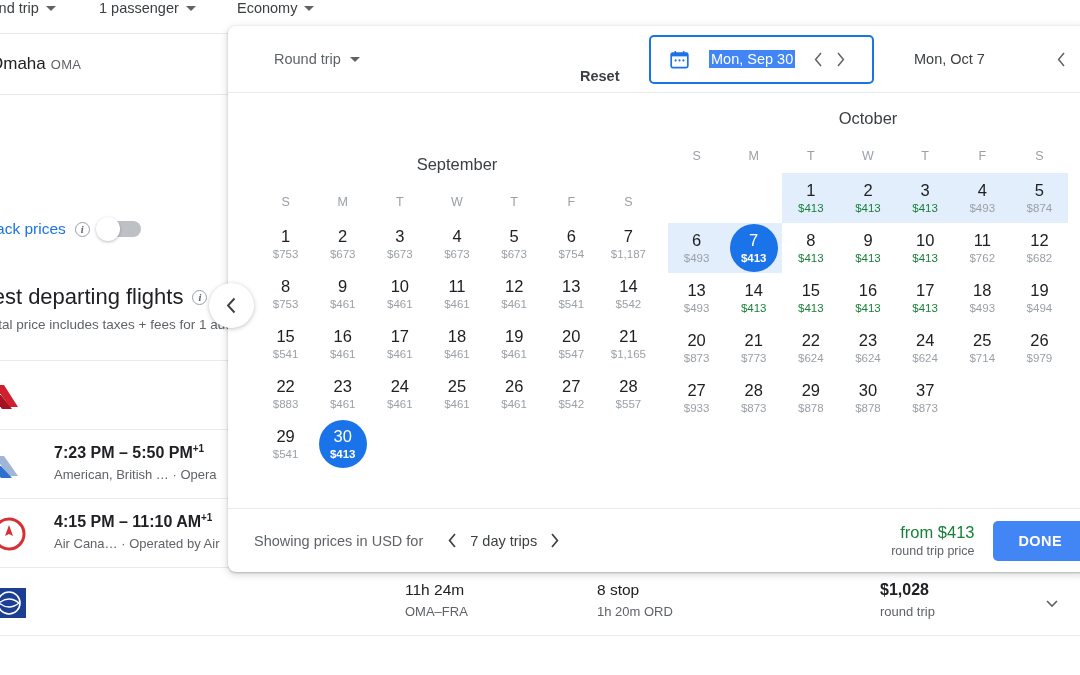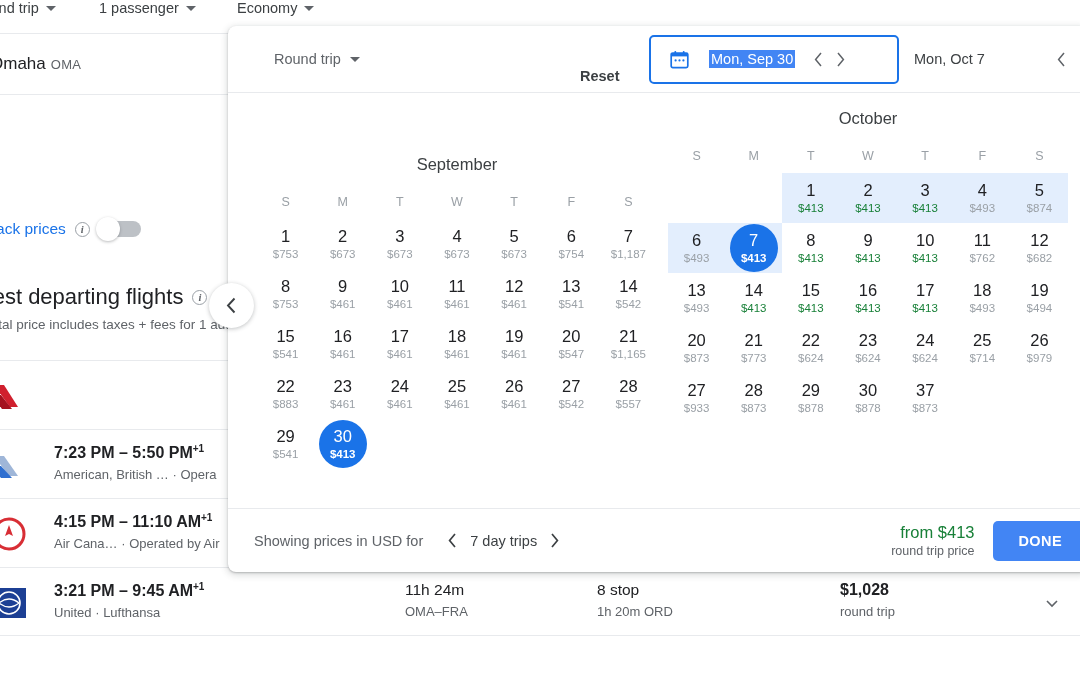--- a/index.html
+++ b/index.html
@@ -69,21 +69,21 @@
   .logo { position: absolute; left: -8px; width: 34px; height: 34px; top: 18px; }
   .f-main { position: absolute; left: 54px; top: 13px; }
   .f-time { font-size: 16px; color: #202124; font-weight: bold; white-space: nowrap; }
   .f-time sup { font-size: 10px; font-weight: bold; }
   .f-sub { font-size: 13px; color: #5f6368; margin-top: 5px; white-space: nowrap; }
   .f-col { position: absolute; top: 13px; }
   .f-col .a { font-size: 15.5px; color: #202124; }
   .f-col .b { font-size: 13px; color: #5f6368; margin-top: 5px; }
   .f-dur { left: 405px; }
   .f-stops { left: 597px; }
-  .f-price { left: 840px; text-align: left; }
+  .f-price { left: 880px; text-align: left; }
   .f-price .a { font-size: 16px; font-weight: bold; color: #202124; }
   .chev-down {
     position: absolute; left: 1045px; top: 28px; width: 14px; height: 14px;
   }
 
   
   .circ-back {
     position: absolute; left: 209px; top: 283px; width: 45px; height: 45px;
     border-radius: 50%; background: #fff; box-shadow: 0 1px 4px rgba(60,64,67,.32);
     display: flex; align-items: center; justify-content: center; z-index: 40;
@@ -104,21 +104,21 @@
     position: absolute; left: 46px; display: flex; align-items: center; gap: 9px;
     font-size: 14.5px; color: #5f6368;
   }
   .reset-btn {
     position: absolute; left: 352px; font-size: 14.5px; color: #3c4043; font-weight: bold; margin-top: 34px;
   }
   .date-field {
     position: absolute; display: flex; align-items: center; height: 49px;
   }
   .date-field.dep {
-    left: 421px; width: 250px; border: 2px solid #1a73e8; border-radius: 5px;
+    left: 421px; width: 225px; border: 2px solid #1a73e8; border-radius: 5px;
     background: #fff;
   }
   .date-field.ret { left: 650px; width: 230px; }
   .cal-icon { position: absolute; left: 19px; width: 19px; height: 19px; }
   .date-text {
     position: absolute; font-size: 14.5px; color: #3c4043; white-space: nowrap;
   }
   .date-field.dep .date-text {
     left: 58px; color: #fff; background: #4285f4; padding: 1px 2px;
   }
@@ -248,24 +248,20 @@
         <div class="f-sub">Air Cana… · Operated by Air</div>
       </div>
     </div>
 
     <div class="flight-row">
       <svg class="logo" viewBox="0 0 34 34">
         <rect x="0" y="2" width="34" height="30" fill="#1c3f94"></rect>
         <circle cx="17" cy="17" r="11" fill="none" stroke="#fff" stroke-width="1.6"></circle>
         <path d="M7 17 Q17 9 27 17 Q17 25 7 17 Z" fill="none" stroke="#fff" stroke-width="1.4"></path>
       </svg>
-      <div class="f-main">
-        <div class="f-time"><span>3:21 PM – 9:45 AM</span><sup>+1</sup></div>
-        <div class="f-sub">United · Lufthansa</div>
-      </div>
       <div class="f-col f-dur">
         <div class="a">11h 24m</div>
         <div class="b">OMA–FRA</div>
       </div>
       <div class="f-col f-stops">
         <div class="a">8 stop</div>
         <div class="b">1h 20m ORD</div>
       </div>
       <div class="f-col f-price">
         <div class="a">$1,028</div>

